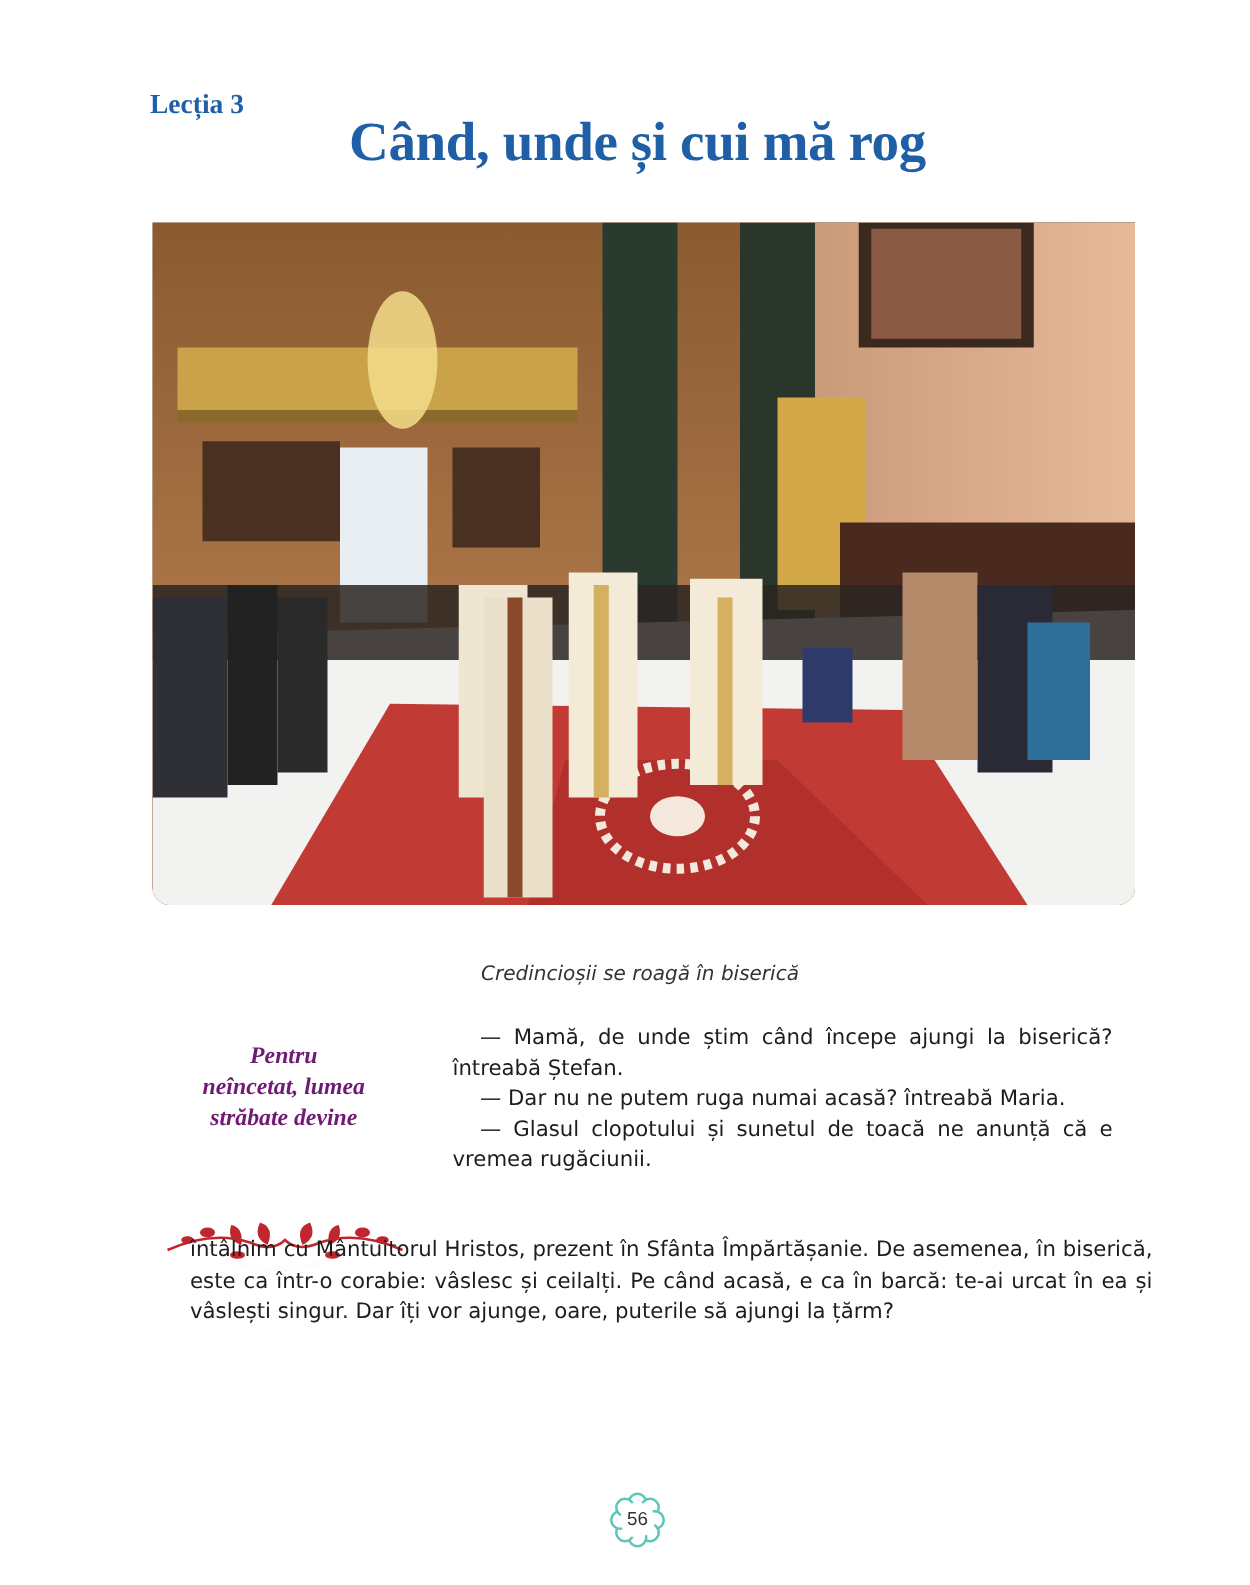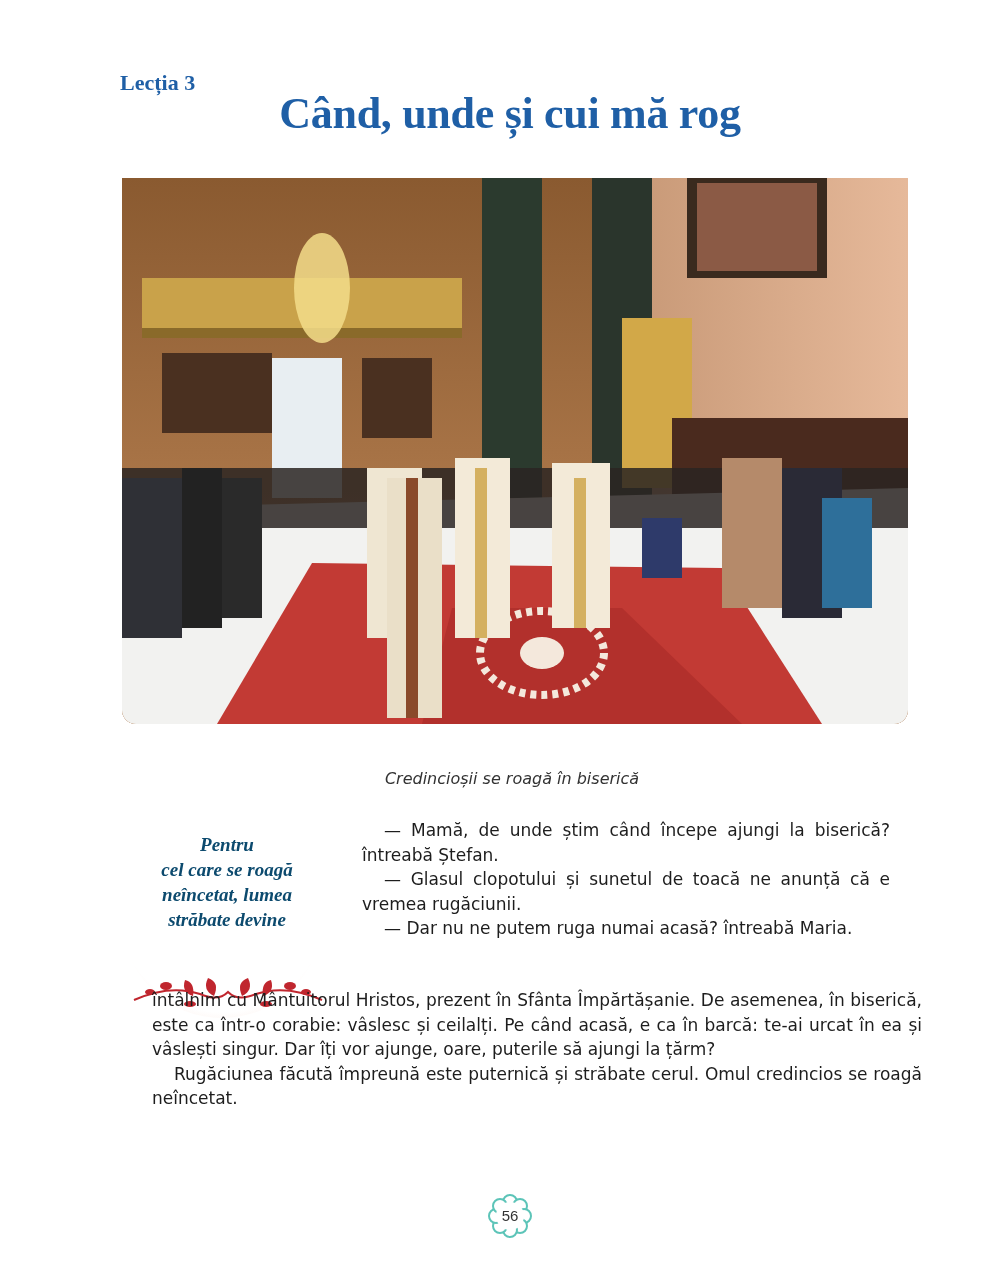--- a/index.html
+++ b/index.html
@@ -4,21 +4,21 @@
 <style>
   html, body { margin:0; padding:0; background:#ffffff; }
   body { width:1000px; height:1268px; position:relative; overflow:hidden; }
   .lesson-label { position:absolute; left:120px; top:70px; font-family:"Liberation Serif", serif; font-weight:bold; font-size:22px; color:#1f5fa6;text-align:center; }
   .page-title { position:absolute; left:0; right:0; top:88px; text-align:center; font-family:"Liberation Serif", serif; font-weight:bold; font-size:44px; color:#1f5fa6; letter-spacing:-0.3px; padding-left:20px;}
   .photo { position:absolute; left:122px; top:178px; width:786px; height:546px; border-radius:0 0 14px 14px; overflow:hidden; background:#7a4a2a; }
   .photo svg { display:block; }
   .caption { position:absolute; left:0; right:0; top:745px; text-align:center; font-family:"DejaVu Sans", sans-serif; font-style:italic; font-size:16px; color:#333; padding-left:24px;margin-top:24px;}
   .quote-box { position:absolute; left:122px; top:818px; width:200px; height:200px; border-radius:50%;
     background:radial-gradient(circle at 50% 45%, #ffffff 70%, #fbeae3 88%, #ffffff 100%); }
-  .quote-text { position:absolute; left:122px; top:832px; width:210px; text-align:center; font-family:"Liberation Serif", serif; font-style:italic; font-weight:bold; font-size:19px; line-height:25px; color:#0c4a6e; }
+  .quote-text { position:absolute; left:122px; top:832px; width:210px; text-align:center; font-family:"Liberation Serif", serif; font-style:italic; font-weight:bold; font-size:19px; line-height:25px; color:#701a75; }
   .ornament { position:absolute; left:130px; top:972px; width:196px; height:40px; }
   .body-text { position:absolute; font-family:"DejaVu Sans", sans-serif; font-size:17px; color:#1d1d1d; line-height:24.5px; }
   .p-narrow { left:362px; width:528px; top:818px; }
   .p-full { left:120px; width:770px; }
   .indent { text-indent:22px; text-align:justify; margin:0; }
   .page-number { position:absolute; left:487px; top:1193px; width:46px; height:46px; }
   .page-number span { position:absolute; left:0; top:0; width:46px; height:46px; line-height:46px; text-align:center; font-family:Liberation Sans, sans-serif; font-size:15px; color:#333; }
 </style>
 </head>
 <body>
@@ -73,21 +73,20 @@
     <rect x="430" y="285" width="58" height="165" fill="#f3ead8"></rect>
     <rect x="452" y="300" width="12" height="150" fill="#d4b060"></rect>
   </svg>
 </div>
 
 <div class="caption">Credincioșii se roagă în biserică</div>
 
 <div class="quote-box"></div>
 <div class="quote-text">
   <div>Pentru</div>
-  <div>cel care se roagă</div>
   <div>neîncetat, lumea</div>
   <div>străbate devine</div>
 </div>
 <svg class="ornament" viewBox="0 0 196 40">
   <path d="M4 28 Q40 12 70 22 Q88 30 98 20 Q108 30 126 22 Q156 12 192 28" fill="none" stroke="#c0262e" stroke-width="2"></path>
   <g fill="#c0262e">
     <ellipse cx="20" cy="20" rx="5" ry="3"></ellipse>
       <ellipse cx="36" cy="14" rx="6" ry="4"></ellipse>
     <path d="M55 8 q10 2 8 16 q-12 -4 -8 -16z"></path>
       <path d="M78 6 q12 4 6 18 q-12 -6 -6 -18z"></path>
@@ -95,26 +94,25 @@
       <path d="M141 8 q-10 2 -8 16 q12 -4 8 -16z"></path>
     <ellipse cx="160" cy="14" rx="6" ry="4"></ellipse>
       <ellipse cx="176" cy="20" rx="5" ry="3"></ellipse>
     <ellipse cx="60" cy="32" rx="6" ry="3"></ellipse>
       <ellipse cx="136" cy="32" rx="6" ry="3"></ellipse>
   </g>
 </svg>
 
 <div class="body-text p-narrow">
   <p class="indent">— Mamă, de unde știm când începe ajungi la biserică? întreabă Ștefan.</p>
+  <p class="indent">— Dar nu ne putem ruga numai acasă? întreabă Maria.</p>
   <p class="indent">— Glasul clopotului și sunetul de toacă ne anunță că e vremea rugăciunii.</p>
-  <p class="indent">— Dar nu ne putem ruga numai acasă? întreabă Maria.</p>
 </div>
 <div class="body-text p-full" style="top:988px;margin-left:32px;">
   <p style="margin:0;text-align:justify;">întâlnim cu Mântuitorul Hristos, prezent în Sfânta Împărtășanie. De asemenea, în biserică, este ca într-o corabie: vâslesc și ceilalți. Pe când acasă, e ca în barcă: te-ai urcat în ea și vâslești singur. Dar îți vor ajunge, oare, puterile să ajungi la țărm?</p>
-  <p class="indent">Rugăciunea făcută împreună este puternică și străbate cerul. Omul credincios se roagă neîncetat.</p>
 </div>
 
 <div class="page-number">
   <svg width="46" height="46" viewBox="0 0 46 46">
     <g fill="#ffffff" stroke="#5cc4b8" stroke-width="2">
       <circle cx="23" cy="9" r="7"></circle>
         <circle cx="33" cy="13" r="7"></circle>
         <circle cx="37" cy="23" r="7"></circle>
         <circle cx="33" cy="33" r="7"></circle>
       <circle cx="23" cy="37" r="7"></circle>

